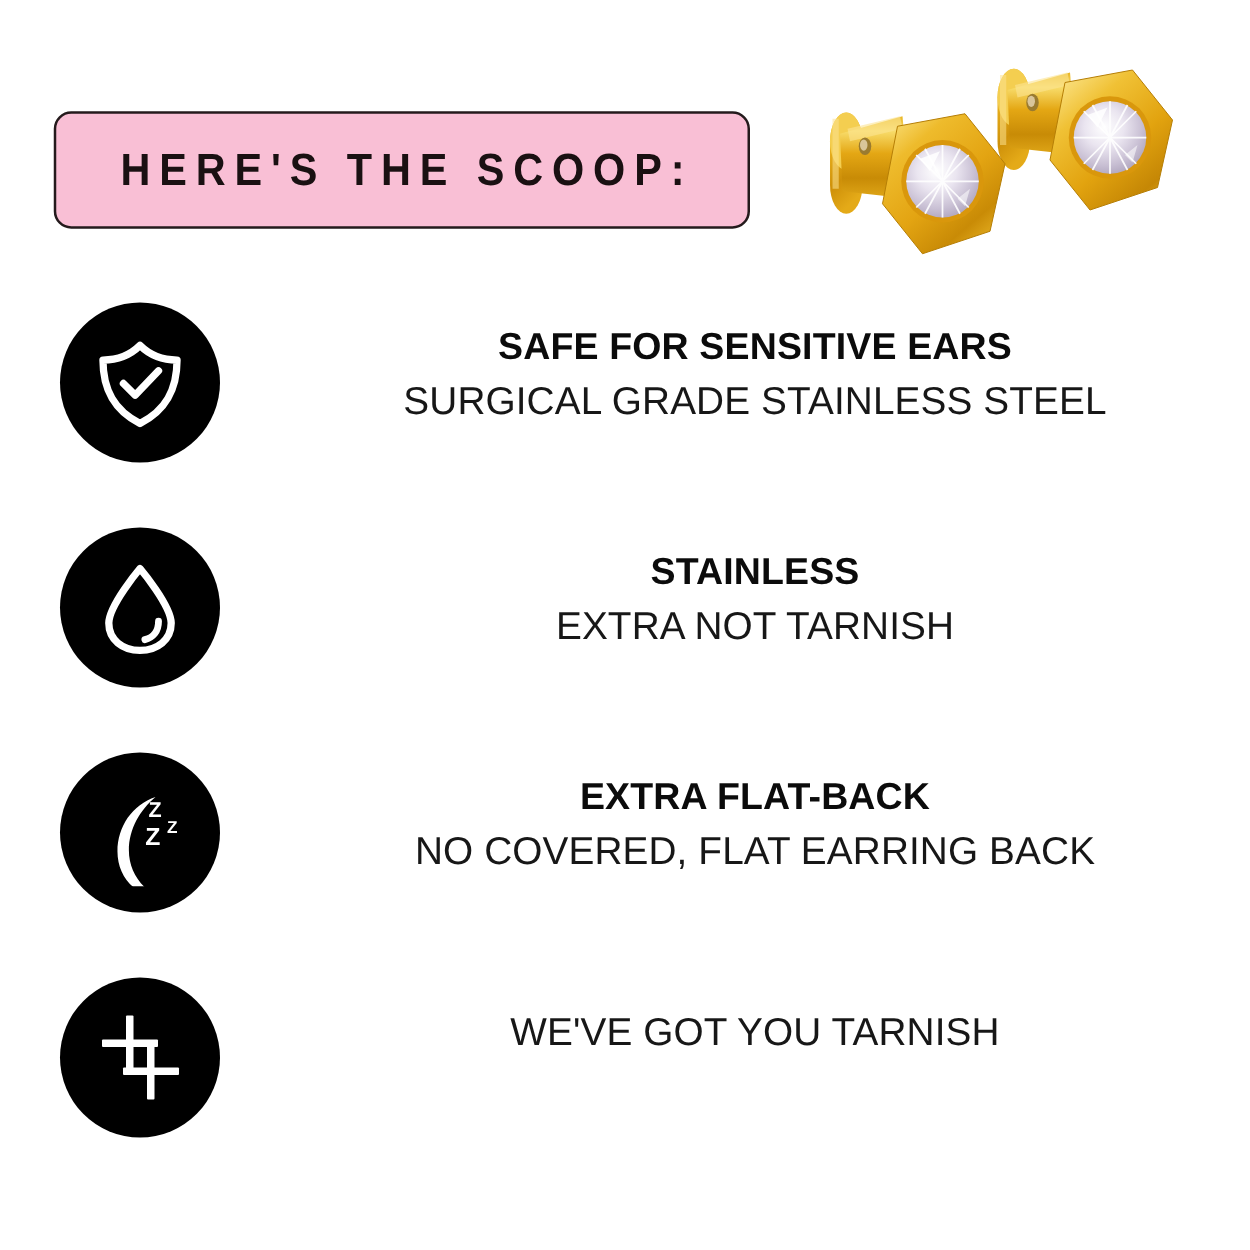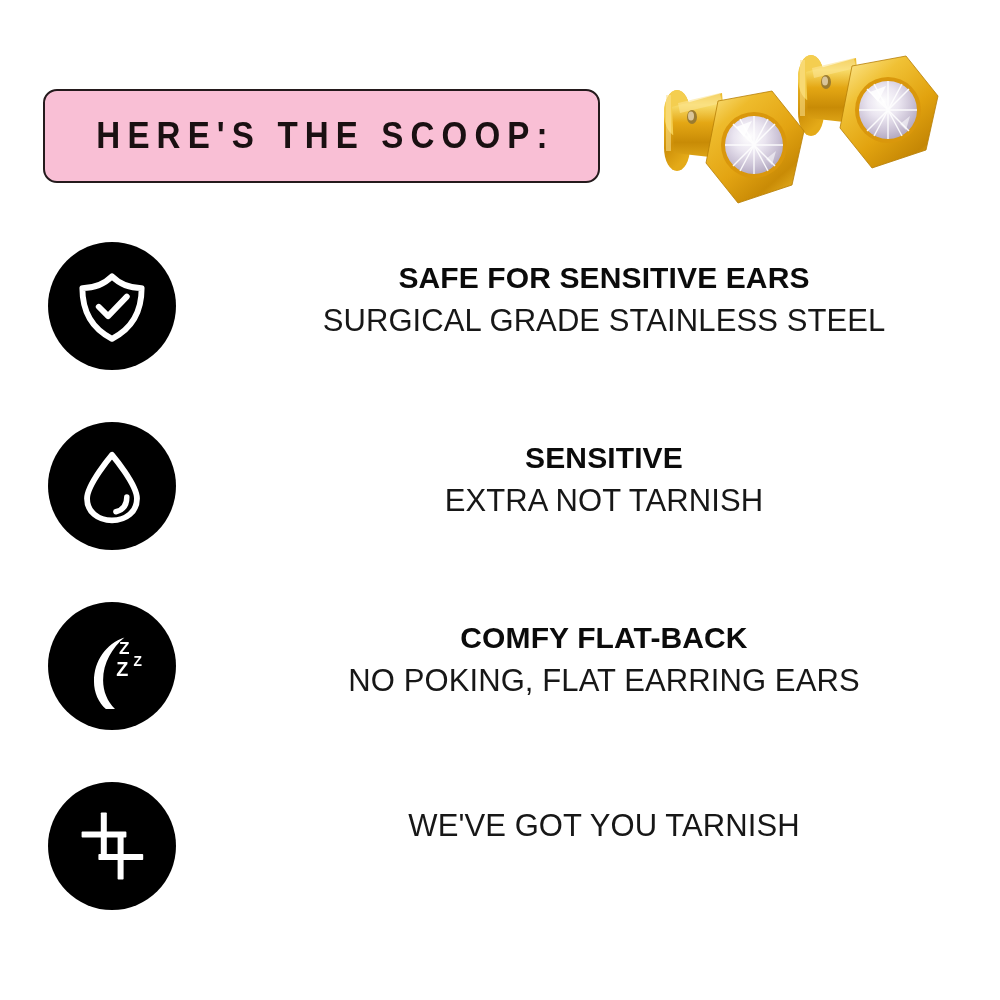--- a/index.html
+++ b/index.html
@@ -194,37 +194,37 @@
     </div>
 
     <div class="feature-row">
       <div class="icon-badge">
         <svg viewBox="0 0 100 100" width="78" height="78">
           <path d="M50 10 C50 10 18 48 18 66 C18 83 32 94 50 94 C68 94 82 83 82 66 C82 48 50 10 50 10 Z" fill="none" stroke="#FFFFFF" stroke-width="7.5" stroke-linejoin="round"></path>
           <path d="M69 64 C69 75 63 81 55 83" fill="none" stroke="#FFFFFF" stroke-width="7" stroke-linecap="round"></path>
         </svg>
       </div>
       <div class="feature-text">
-        <div class="feature-title">SENSITIVE</div>
+        <div class="feature-title">STAINLESS</div>
         <div class="feature-sub">EXTRA NOT TARNISH</div>
       </div>
     </div>
 
     <div class="feature-row">
       <div class="icon-badge">
         <svg viewBox="0 0 100 100" width="86" height="86">
           <path d="M56 14 C38 20 26 37 26 57 C26 77 40 92 60 94 C44 86 35 72 35 56 C35 39 44 24 56 14 Z" fill="#FFFFFF" transform="translate(-4,-2) scale(1.18) translate(2,2)"></path>
           <text x="58" y="36" font-family="Liberation Sans, sans-serif" font-size="20" font-weight="700" fill="#FFFFFF">Z</text>
           <text x="75" y="50" font-family="Liberation Sans, sans-serif" font-size="16" font-weight="700" fill="#FFFFFF">Z</text>
           <text x="55" y="62" font-family="Liberation Sans, sans-serif" font-size="23" font-weight="700" fill="#FFFFFF">Z</text>
         </svg>
       </div>
       <div class="feature-text">
-        <div class="feature-title">COMFY FLAT-BACK</div>
-        <div class="feature-sub">NO POKING, FLAT EARRING EARS</div>
+        <div class="feature-title">EXTRA FLAT-BACK</div>
+        <div class="feature-sub">NO COVERED, FLAT EARRING BACK</div>
       </div>
     </div>
 
     <div class="feature-row">
       <div class="icon-badge">
         <svg viewBox="0 0 100 100" width="80" height="80">
           <g fill="#FFFFFF">
             <rect x="36" y="8" width="7.5" height="56" rx="1"></rect>
             <rect x="12" y="32" width="56" height="7.5" rx="1"></rect>
             <rect x="57" y="36" width="7.5" height="56" rx="1"></rect>

